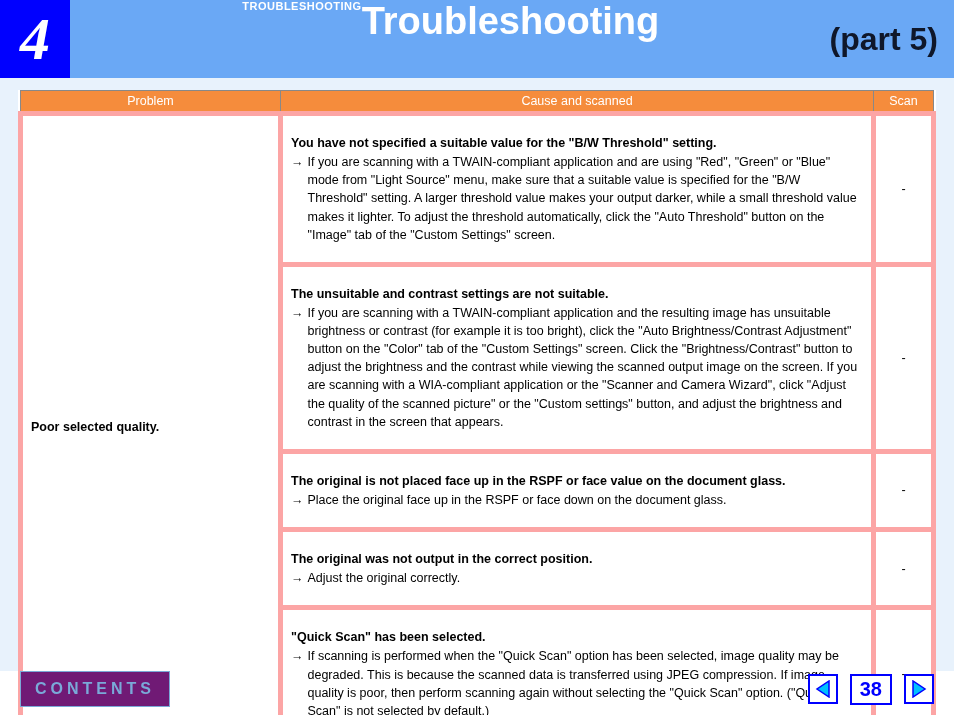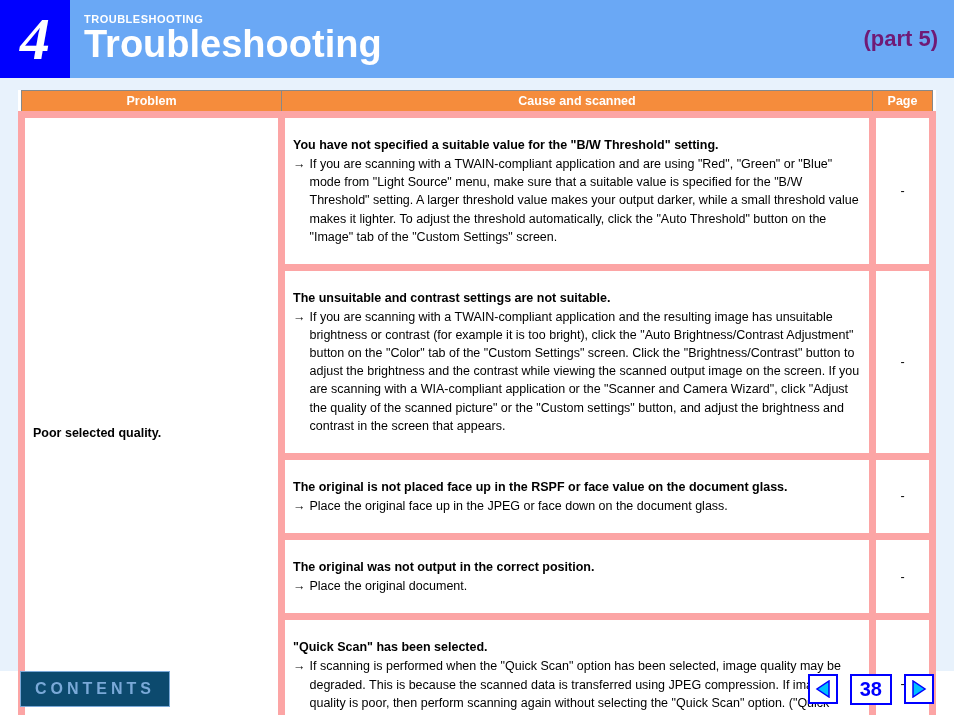--- a/index.html
+++ b/index.html
@@ -25,66 +25,66 @@
     font-size: 60px;
     width: 70px;
     display: flex;
     align-items: center;
     justify-content: center;
     font-family: "Times New Roman", serif;
   }
   .header-text {
     flex: 1;
     display: flex;
-    flex-direction: column;
+    flex-direction: row;
     justify-content: center;
     padding-left: 14px;
     color: #fff;
   }
   .breadcrumb {
     font-size: 11px;
     font-weight: bold;
     letter-spacing: 0.5px;
     margin-bottom: -2px;
   }
   .title {
     font-size: 38px;
     font-weight: bold;
   }
   .part {
-    color: #701a75;
-    font-size: 22px;
+    color: #0f172a;
+    font-size: 32px;
     font-weight: bold;
     display: flex;
     align-items: center;
     padding-right: 16px;
     margin-left: 12px;
   }
   .content-wrap {
     background: #e8f2fc;
     padding: 12px 18px 28px 18px;
     height: 593px;
   }
   table.trouble {
     width: 100%;
     border-collapse: collapse;
     background: #fff;
     font-size: 12.5px;
   }
   table.trouble th {
     background: #f58c3c;
     color: #fff;
-    font-weight: bold;
+    font-weight: normal;
     text-align: center;
     padding: 3px 4px;
     border: 1px solid #888;
     font-size: 12.5px;
   }
   table.trouble td {
-    border: 7px solid #fca5a5;
+    border: 5px solid #fca5a5;
     padding: 18px 8px;
     vertical-align: middle;
     line-height: 1.45;
   }
   .problem-cell { font-weight: bold; width: 260px; }
   .page-cell { text-align: center; width: 60px; }
   .cause strong { font-weight: bold; display: inline; }
   .arrow-block { display: flex; margin-top: 1px; }
   .arrow { flex: 0 0 auto; padding-right: 4px; }
   .arrow-text { flex: 1; }
@@ -98,21 +98,21 @@
     align-items: center;
     padding: 0 20px;
   }
   .foot-btn {
     border: 1px solid #7aa9d8;
     padding: 8px 14px;
     color: #7aa9d8;
     font-weight: bold;
     letter-spacing: 4px;
     font-size: 16px;
-    background: #0c4a6e;
+    background: #701a75;
     margin-right: 22px;
   }
   .nav { margin-left: auto; display: flex; align-items: center; gap: 12px; }
   .nav-arrow {
     border: 2px solid #0000ff;
     width: 30px; height: 30px;
     display: flex; align-items: center; justify-content: center;
     background: #fff;
   }
   .nav-arrow svg { display: block; }
@@ -137,21 +137,21 @@
   </div>
   <div class="part">(part 5)</div>
 </div>
 
 <div class="content-wrap">
   <table class="trouble">
     <thead>
       <tr>
         <th>Problem</th>
         <th>Cause and scanned</th>
-        <th>Page</th>
+        <th>Scan</th>
       </tr>
     </thead>
     <tbody>
       <tr>
         <td class="problem-cell" rowspan="5">Poor selected quality.</td>
         <td class="cause">
           <strong>You have not specified a suitable value for the "B/W Threshold" setting.</strong>
           <div class="arrow-block">
             <span class="arrow">→</span>
             <span class="arrow-text">If you are scanning with a TWAIN-compliant application and are using "Red", "Green" or "Blue" mode from "Light Source" menu, make sure that a suitable value is specified for the "B/W Threshold" setting. A larger threshold value makes your output darker, while a small threshold value makes it lighter. To adjust the threshold automatically, click the "Auto Threshold" button on the "Image" tab of the "Custom Settings" screen.</span>
@@ -167,31 +167,31 @@
             <span class="arrow-text">If you are scanning with a TWAIN-compliant application and the resulting image has unsuitable brightness or contrast (for example it is too bright), click the "Auto Brightness/Contrast Adjustment" button on the "Color" tab of the "Custom Settings" screen. Click the "Brightness/Contrast" button to adjust the brightness and the contrast while viewing the scanned output image on the screen. If you are scanning with a WIA-compliant application or the "Scanner and Camera Wizard", click "Adjust the quality of the scanned picture" or the "Custom settings" button, and adjust the brightness and contrast in the screen that appears.</span>
           </div>
         </td>
         <td class="page-cell">-</td>
       </tr>
       <tr>
         <td class="cause">
           <strong>The original is not placed face up in the RSPF or face value on the document glass.</strong>
           <div class="arrow-block">
             <span class="arrow">→</span>
-            <span class="arrow-text">Place the original face up in the JPEG or face down on the document glass.</span>
+            <span class="arrow-text">Place the original face up in the RSPF or face down on the document glass.</span>
           </div>
         </td>
         <td class="page-cell">-</td>
       </tr>
       <tr>
         <td class="cause">
           <strong>The original was not output in the correct position.</strong>
           <div class="arrow-block">
             <span class="arrow">→</span>
-            <span class="arrow-text">Place the original document.</span>
+            <span class="arrow-text">Adjust the original correctly.</span>
           </div>
         </td>
         <td class="page-cell">-</td>
       </tr>
       <tr>
         <td class="cause">
           <strong>"Quick Scan" has been selected.</strong>
           <div class="arrow-block">
             <span class="arrow">→</span>
             <span class="arrow-text">If scanning is performed when the "Quick Scan" option has been selected, image quality may be degraded. This is because the scanned data is transferred using JPEG compression. If image quality is poor, then perform scanning again without selecting the "Quick Scan" option. ("Quick Scan" is not selected by default.)</span>

